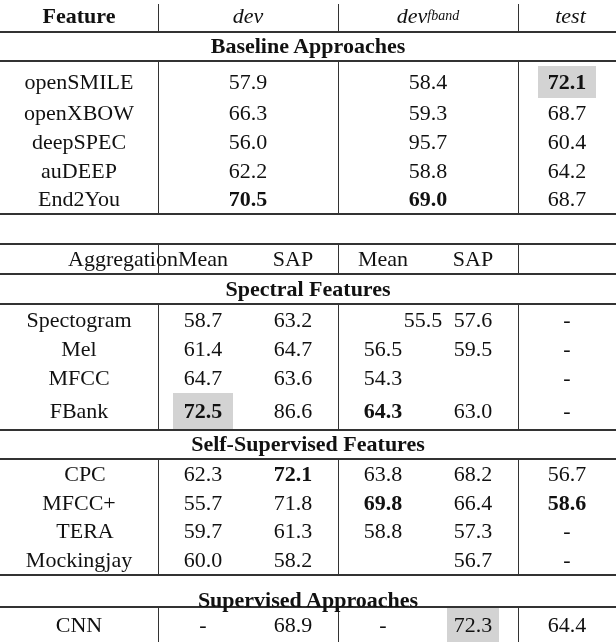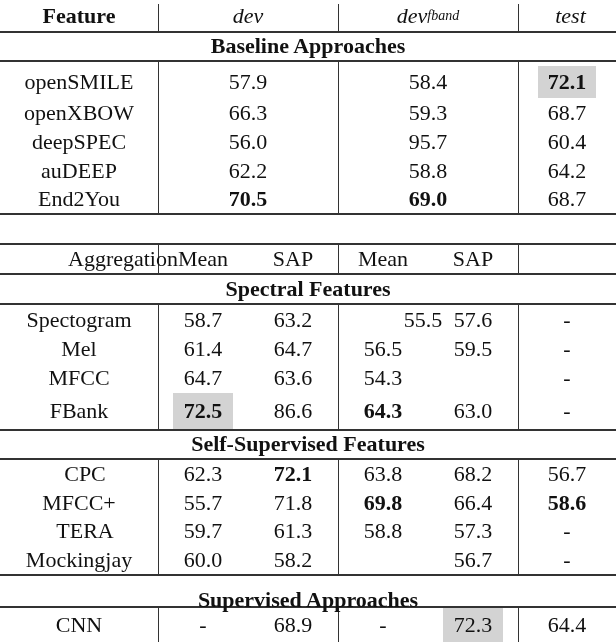--- a/index.html
+++ b/index.html
@@ -178,16 +178,16 @@
 
 <div class="row" style="top:576px;height:30px;margin-top:9px;">
   <div class="cell sec" style="left:0;width:616px;">Supervised Approaches</div>
 </div>
 <div class="row" style="top:608px;height:34px;">
   <div class="cell" style="left:0;width:158px;">CNN</div>
   <div class="cell" style="left:158px;width:90px;">-</div>
   <div class="cell" style="left:248px;width:90px;">68.9</div>
   <div class="cell" style="left:338px;width:90px;">-</div>
   <div class="cell" style="left:428px;width:90px;">
-      <span class="hl" style="display:flex;align-items:center;justify-content:center;width:60px;height:34px;">72.3</span>
+      <span class="hl" style="display:flex;align-items:center;justify-content:center;width:52px;height:34px;">72.3</span>
     </div>
   <div class="cell" style="left:518px;width:98px;">64.4</div>
 </div>
 
 </body></html>

